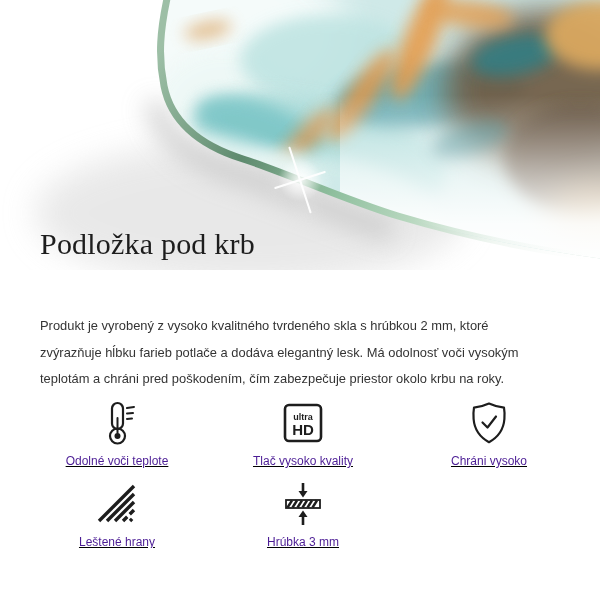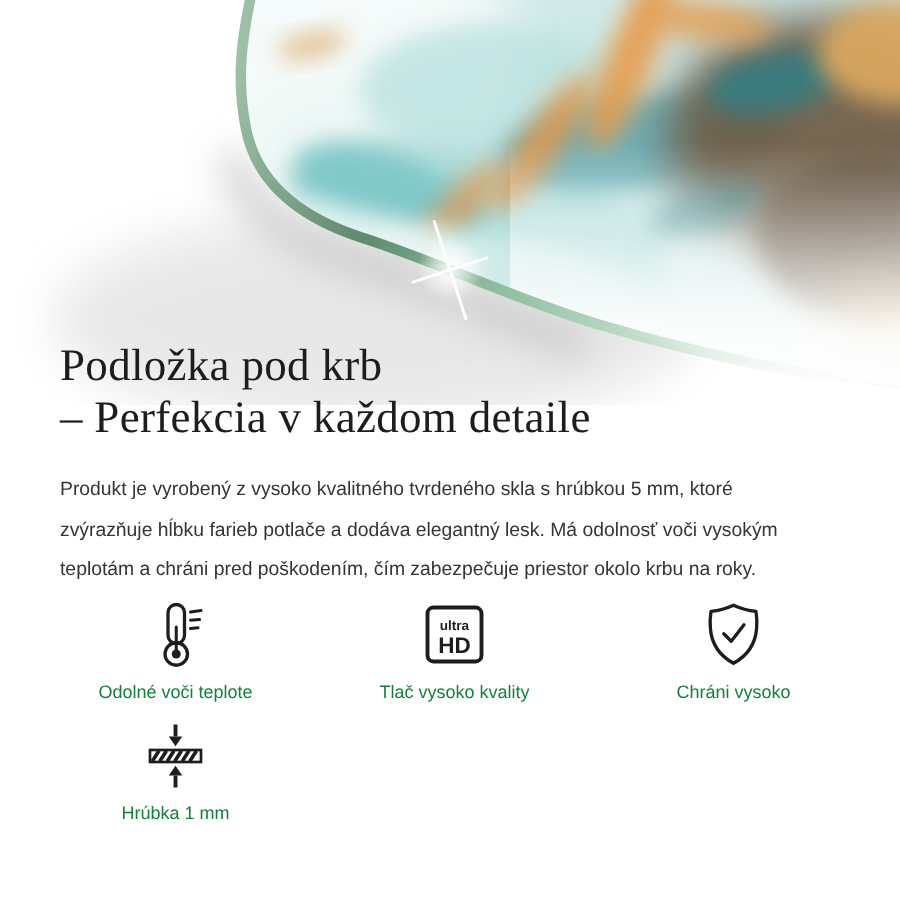--- a/index.html
+++ b/index.html
@@ -6,23 +6,23 @@
   #page{position:relative;width:600px;height:548px;background:#fff;overflow:hidden;
         font-family:"Liberation Sans","DejaVu Sans",sans-serif;}
   #hero{position:absolute;top:0;left:0;}
   #headline{position:absolute;left:40px;top:226px;
             font-family:"Liberation Serif","DejaVu Serif",serif;
             font-size:30px;line-height:35px;color:#1d1d1d;letter-spacing:.2px;}
   #desc{position:absolute;left:40px;top:313px;width:504px;
         font-size:12.9px;line-height:26.5px;color:#343434;}
   #features{position:absolute;left:24px;top:397px;width:558px;
             display:grid;grid-template-columns:1fr 1fr 1fr;row-gap:10px;}
-  .cell{display:flex;flex-direction:column;align-items:center;}
+  .cell{display:flex;flex-direction:column;align-items:center;text-decoration:underline;}
   .ic{height:52px;display:flex;align-items:center;justify-content:center;}
-  .lbl{margin-top:5px;font-size:12px;color:#15803d;text-align:right;}
+  .lbl{margin-top:5px;font-size:12px;color:#4c1d95;text-align:right;}
   .iconsvg{display:block;}
 </style>
 </head>
 <body>
 
 <div id="page">
 
   <svg id="hero" width="600" height="270" viewBox="0 0 600 270">
     <defs>
       <filter id="b8" x="-60%" y="-60%" width="220%" height="220%">
@@ -91,24 +91,23 @@
 
     <g transform="translate(300,180) rotate(-18)">
       <circle r="22" fill="url(#sparkG)" opacity="0.9"></circle>
       <path d="M0,-34 L0,34 M-26,0 L26,0" stroke="#ffffff" stroke-width="5" stroke-linecap="round" opacity="0.35" filter="url(#b8)"></path>
       <path d="M0,-34 L0,34 M-26,0 L26,0" stroke="#ffffff" stroke-width="2" stroke-linecap="round" opacity="0.95"></path>
     </g>
   </svg>
 
   <h1 id="headline" style="margin:0;font-weight:normal;">
     <span style="display:block;">Podložka pod krb</span>
-    <span style="display:block;">– Perfekcia v každom detaile</span>
   </h1>
 
-  <p id="desc" style="margin:0;">Produkt je vyrobený z vysoko kvalitného tvrdeného skla s hrúbkou 5 mm, ktoré zvýrazňuje hĺbku farieb potlače a dodáva elegantný lesk. Má odolnosť voči vysokým teplotám a chráni pred poškodením, čím zabezpečuje priestor okolo krbu na roky.</p>
+  <p id="desc" style="margin:0;">Produkt je vyrobený z vysoko kvalitného tvrdeného skla s hrúbkou 2 mm, ktoré zvýrazňuje hĺbku farieb potlače a dodáva elegantný lesk. Má odolnosť voči vysokým teplotám a chráni pred poškodením, čím zabezpečuje priestor okolo krbu na roky.</p>
 
   <div id="features">
 
     <div class="cell">
       <div class="ic">
         <svg class="iconsvg" width="48" height="48" viewBox="0 0 48 48" fill="none" stroke="#1d1d1d" stroke-width="2.2" stroke-linecap="round" stroke-linejoin="round">
           <rect x="19" y="4" width="11" height="26" rx="5.5"></rect>
           <circle cx="24.5" cy="37" r="7.5"></circle>
           <circle cx="24.5" cy="37" r="3" fill="#1d1d1d" stroke="none"></circle>
           <line x1="24.5" y1="34" x2="24.5" y2="19" stroke-width="2"></line>
@@ -135,34 +134,46 @@
       <div class="ic">
         <svg class="iconsvg" width="48" height="48" viewBox="0 0 48 48" fill="none" stroke="#1d1d1d" stroke-width="2.2" stroke-linecap="round" stroke-linejoin="round">
           <path d="M24,4.5 C29,6.8 34,8.1 39,8.6 C39,8.6 39.9,14 39.4,20 C38.5,31.5 32,38.8 24,43.2 C16,38.8 9.5,31.5 8.6,20 C8.1,14 9,8.6 9,8.6 C14,8.1 19,6.8 24,4.5 Z"></path>
           <path d="M17.5,23.5 L22.5,28.5 L31,17.5"></path>
         </svg>
       </div>
       <div class="lbl">Chráni vysoko</div>
     </div>
 
 
+    <div class="cell">
+      <div class="ic">
+        <svg class="iconsvg" width="48" height="48" viewBox="0 0 48 48" stroke="#1d1d1d" stroke-width="3.4" stroke-linecap="butt">
+          <line x1="6" y1="41" x2="41" y2="6"></line>
+          <line x1="14" y1="41" x2="41" y2="14"></line>
+          <line x1="22" y1="41" x2="41" y2="22"></line>
+          <line x1="30" y1="41" x2="41" y2="30" stroke-dasharray="6 3.5"></line>
+          <line x1="37" y1="41" x2="41" y2="37" stroke-dasharray="3 3"></line>
+        </svg>
+      </div>
+      <div class="lbl">Leštené hrany</div>
+    </div>
 
     <div class="cell">
       <div class="ic">
         <svg class="iconsvg" width="48" height="48" viewBox="0 0 48 48" fill="none" stroke="#1d1d1d" stroke-linecap="butt">
           <line x1="24" y1="3" x2="24" y2="11" stroke-width="2.6"></line>
           <path d="M19.5,11 L28.5,11 L24,17.5 Z" fill="#1d1d1d" stroke="none"></path>
           <line x1="24" y1="45" x2="24" y2="37" stroke-width="2.6"></line>
           <path d="M19.5,37 L28.5,37 L24,30.5 Z" fill="#1d1d1d" stroke="none"></path>
           <rect x="7" y="20" width="34" height="8" stroke-width="1.8"></rect>
           <line x1="8.5" y1="27.5" x2="13" y2="20.5" stroke-width="2.4"></line>
           <line x1="13.5" y1="27.5" x2="18" y2="20.5" stroke-width="2.4"></line>
           <line x1="18.5" y1="27.5" x2="23" y2="20.5" stroke-width="2.4"></line>
           <line x1="23.5" y1="27.5" x2="28" y2="20.5" stroke-width="2.4"></line>
           <line x1="28.5" y1="27.5" x2="33" y2="20.5" stroke-width="2.4"></line>
           <line x1="33.5" y1="27.5" x2="38" y2="20.5" stroke-width="2.4"></line>
         </svg>
       </div>
-      <div class="lbl">Hrúbka 1 mm</div>
+      <div class="lbl">Hrúbka 3 mm</div>
     </div>
 
   </div>
 </div>
 
 </body></html>

